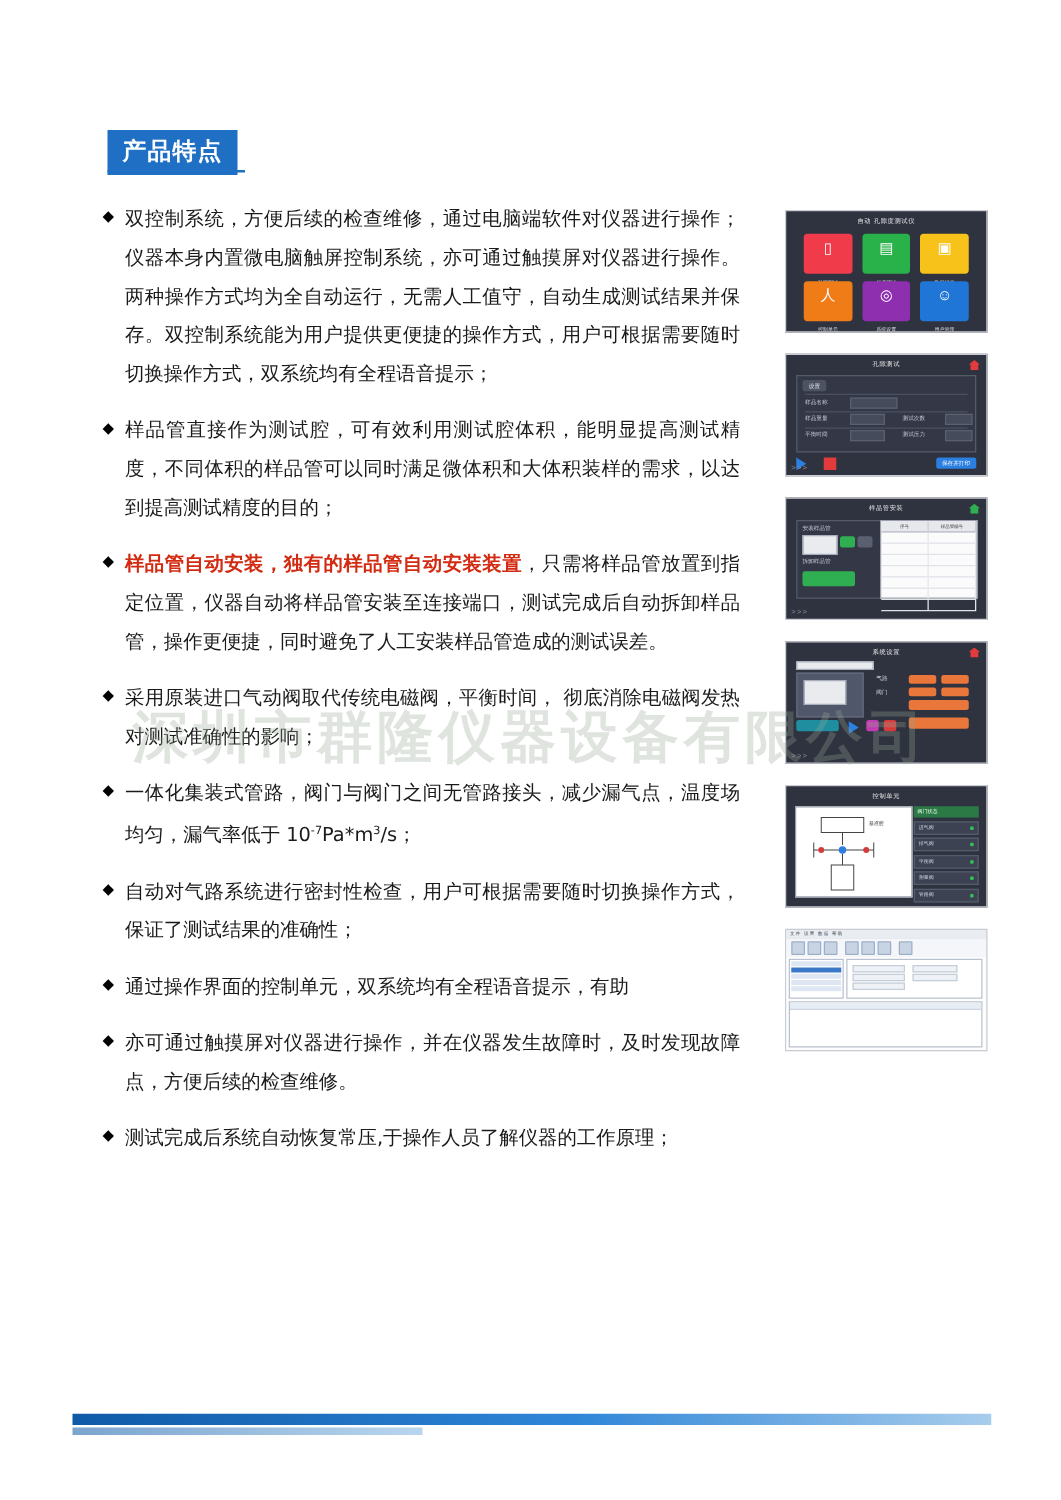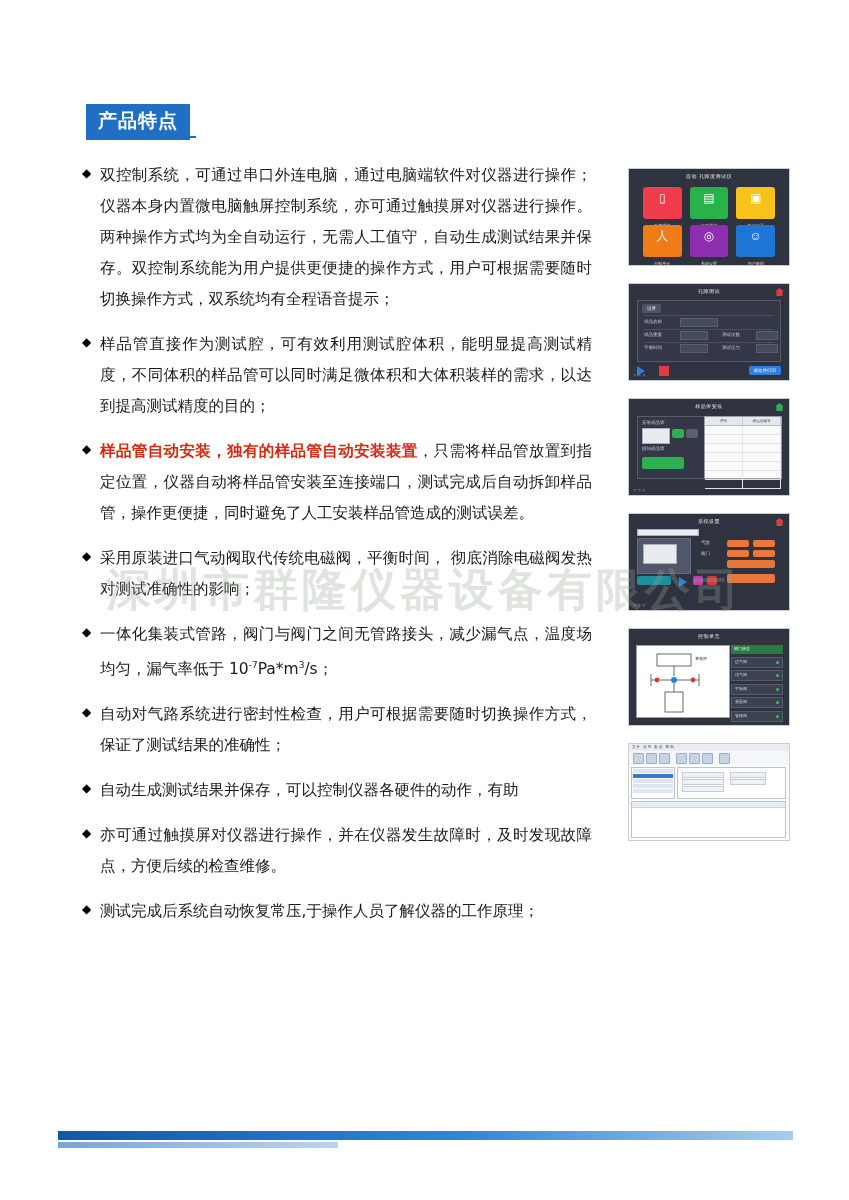--- a/index.html
+++ b/index.html
@@ -463,21 +463,21 @@
 <div class="page">
 
   <div class="heading">产品特点</div>
   <div class="heading-rule"></div>
 
   <div class="watermark">深圳市群隆仪器设备有限公司</div>
 
   <div class="list">
     <div class="bullet-row">
       <div class="diamond">◆</div>
-      <div class="bullet-text">双控制系统，可通过串口外连电脑，通过电脑端软件对仪器进行操作；仪器本身内置微电脑触屏控制系统，亦可通过触摸屏对仪器进行操作。两种操作方式均为全自动运行，无需人工值守，自动生成测试结果并保存。双控制系统能为用户提供更便捷的操作方式，用户可根据需要随时切换操作方式，双系统均有全程语音提示；</div>
+      <div class="bullet-text">双控制系统，方便后续的检查维修，通过电脑端软件对仪器进行操作；仪器本身内置微电脑触屏控制系统，亦可通过触摸屏对仪器进行操作。两种操作方式均为全自动运行，无需人工值守，自动生成测试结果并保存。双控制系统能为用户提供更便捷的操作方式，用户可根据需要随时切换操作方式，双系统均有全程语音提示；</div>
     </div>
     <div class="bullet-row">
       <div class="diamond">◆</div>
       <div class="bullet-text">样品管直接作为测试腔，可有效利用测试腔体积，能明显提高测试精度，不同体积的样品管可以同时满足微体积和大体积装样的需求，以达到提高测试精度的目的；</div>
     </div>
     <div class="bullet-row">
       <div class="diamond">◆</div>
       <div class="bullet-text"><span class="red">样品管自动安装，独有的样品管自动安装装置</span>，只需将样品管放置到指定位置，仪器自动将样品管安装至连接端口，测试完成后自动拆卸样品管，操作更便捷，同时避免了人工安装样品管造成的测试误差。</div>
     </div>
     <div class="bullet-row">
@@ -487,21 +487,21 @@
     <div class="bullet-row">
       <div class="diamond">◆</div>
       <div class="bullet-text">一体化集装式管路，阀门与阀门之间无管路接头，减少漏气点，温度场均匀，漏气率低于 10<sup>-7</sup>Pa*m<sup>3</sup>/s；</div>
     </div>
     <div class="bullet-row">
       <div class="diamond">◆</div>
       <div class="bullet-text">自动对气路系统进行密封性检查，用户可根据需要随时切换操作方式，保证了测试结果的准确性；</div>
     </div>
     <div class="bullet-row">
       <div class="diamond">◆</div>
-      <div class="bullet-text">自动生成测试结果并保存，可以控制仪器各硬件的动作，有助</div>
+      <div class="bullet-text">通过操作界面的控制单元，双系统均有全程语音提示，有助</div>
     </div>
     <div class="bullet-row">
       <div class="diamond">◆</div>
       <div class="bullet-text">亦可通过触摸屏对仪器进行操作，并在仪器发生故障时，及时发现故障点，方便后续的检查维修。</div>
     </div>
     <div class="bullet-row">
       <div class="diamond">◆</div>
       <div class="bullet-text">测试完成后系统自动恢复常压,于操作人员了解仪器的工作原理；</div>
     </div>
   </div>

